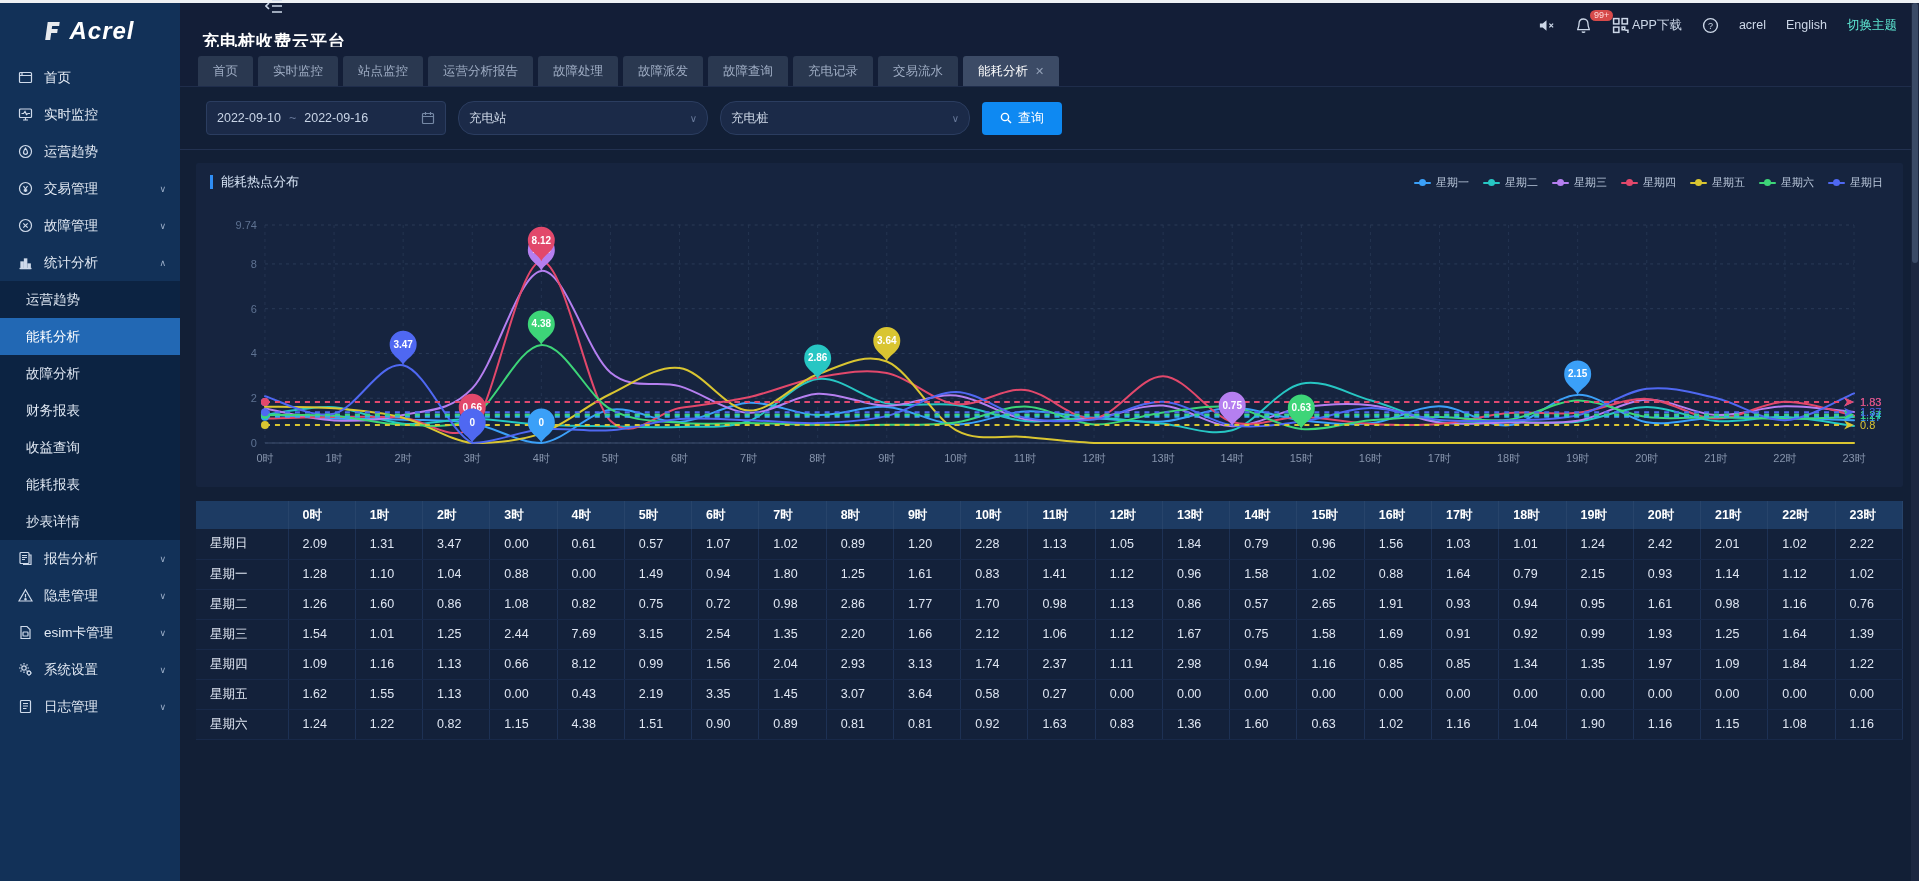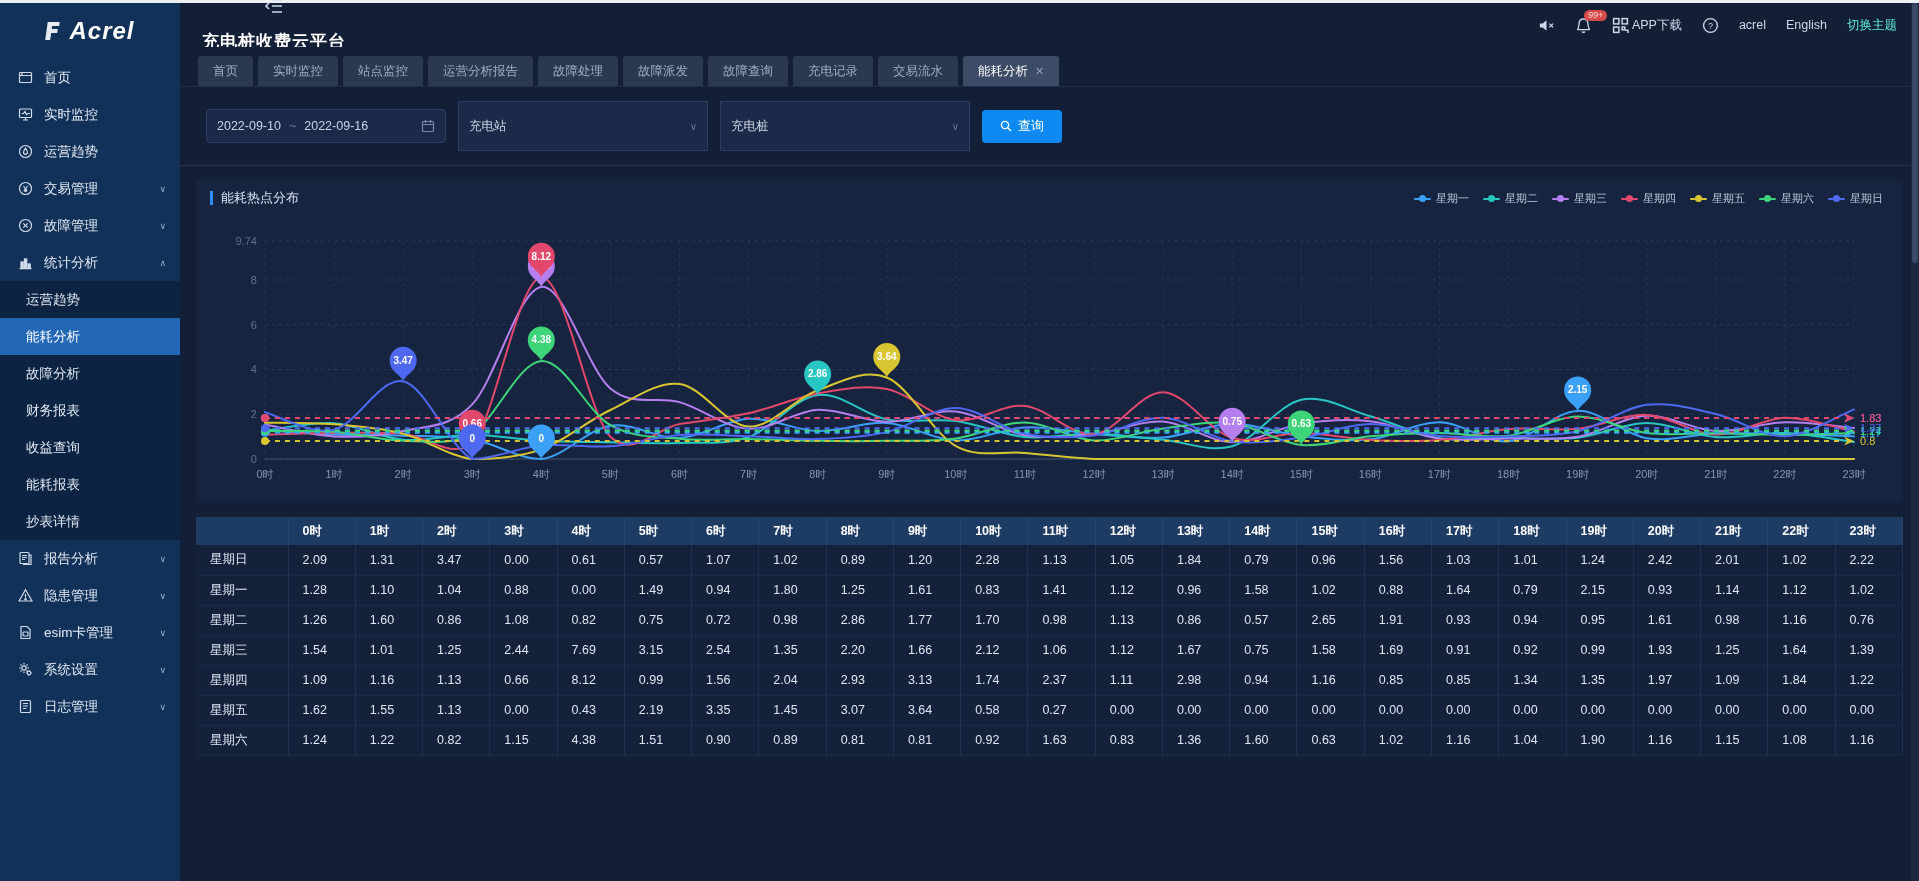--- a/index.html
+++ b/index.html
@@ -24,41 +24,41 @@
 
   
   .main { flex:1; display:flex; flex-direction:column; background:#121f36; position:relative; }
   .hdr { height:44px; background:#131e37; display:flex; align-items:center; padding:0 22px; justify-content:space-between; }
   .hdr-left { display:flex; align-items:center; gap:16px;flex-direction:column; }
   .collapse-btn { width:18px; height:16px; color:#cdd8e8; cursor:pointer; display:inline-flex; }
   .hdr-title { color:#ffffff; font-size:17px; font-weight:bold; letter-spacing:1px; }
   .hdr-right { display:flex; align-items:center; gap:20px; color:#cdd8e8; font-size:12.5px; }
   .hico { width:17px; height:17px; display:inline-flex; color:#cdd8e8; cursor:pointer; position:relative; }
   .hico svg { width:100%; height:100%; }
-  .badge { position:absolute; top:-7px; left:9px; background:#d64a4a; color:#ffd9d9; font-size:9px;
-    border-radius:8px; padding:1px 4px; line-height:1;font-style:italic; }
+  .badge { position:absolute; top:-7px; left:15px; background:#d64a4a; color:#ffd9d9; font-size:9px;
+    border-radius:8px; padding:1px 4px; line-height:1; }
   .app-dl { display:flex; align-items:center; gap:3px; cursor:pointer; }
   .link-blue { color:#5eead4; cursor:pointer; }
   .hdr-text { cursor:pointer; }
 
   
   .tabbar { height:40px; background:#131e37; display:flex; align-items:flex-end; padding:0 0 0 18px; gap:5px;
     border-bottom:1px solid #1f2d4b; }
   .tab { height:30px; display:flex; align-items:center; padding:0 15px; background:#2a3850; color:#9fadc4;
     font-size:12.5px; border-radius:3px 3px 0 0; cursor:pointer; gap:7px; }
   .tab.active { background:#3c4b66; color:#ffffff; }
   .tab .x { color:#93a1b8; font-size:11px; }
 
   
   .filters { display:flex; align-items:center; gap:12px; padding:14px 18px; border-bottom:1px solid #223150; }
   .date-range { display:flex; align-items:center; gap:8px; background:#1b2a48; border:1px solid #2b3d60;
     border-radius:4px; height:34px; padding:0 10px; color:#c8d4e6; font-size:12.5px; width:240px;margin-left:8px; }
   .date-range .cal { margin-left:auto; color:#7588a5; width:14px; height:14px; display:inline-flex; }
-  .select { display:flex; align-items:center; background:#1b2a48; border:1px solid #2b3d60; border-radius:0;
-    height:50px; padding:0 10px; color:#cdd7e6; font-size:12.5px; width:250px; cursor:pointer; }
+  .select { display:flex; align-items:center; background:#1b2a48; border:1px solid #2b3d60; border-radius:16px;
+    height:34px; padding:0 10px; color:#cdd7e6; font-size:12.5px; width:250px; cursor:pointer; }
   .select .arrow { margin-left:auto; color:#68799a; font-size:10px; }
   .btn-query { display:flex; align-items:center; gap:6px; background:#0e89f2; color:#fff; font-size:13px;
     border:none; border-radius:4px; height:33px; padding:0 18px; cursor:pointer; }
   .btn-query svg { width:12px; height:12px; }
 
   
   .panel { margin:13px 16px 0 16px; background:#16243f; border-radius:2px; padding:12px 14px 6px 14px; }
   .panel-head { display:flex; align-items:flex-start; justify-content:space-between; height:24px; }
   .panel-title { font-size:13px; color:#d7e4f5; border-left:3px solid #2f8ef5; padding-left:8px; line-height:14px; }
   .legend { display:flex; align-items:center; gap:14px; margin-right:6px; }

